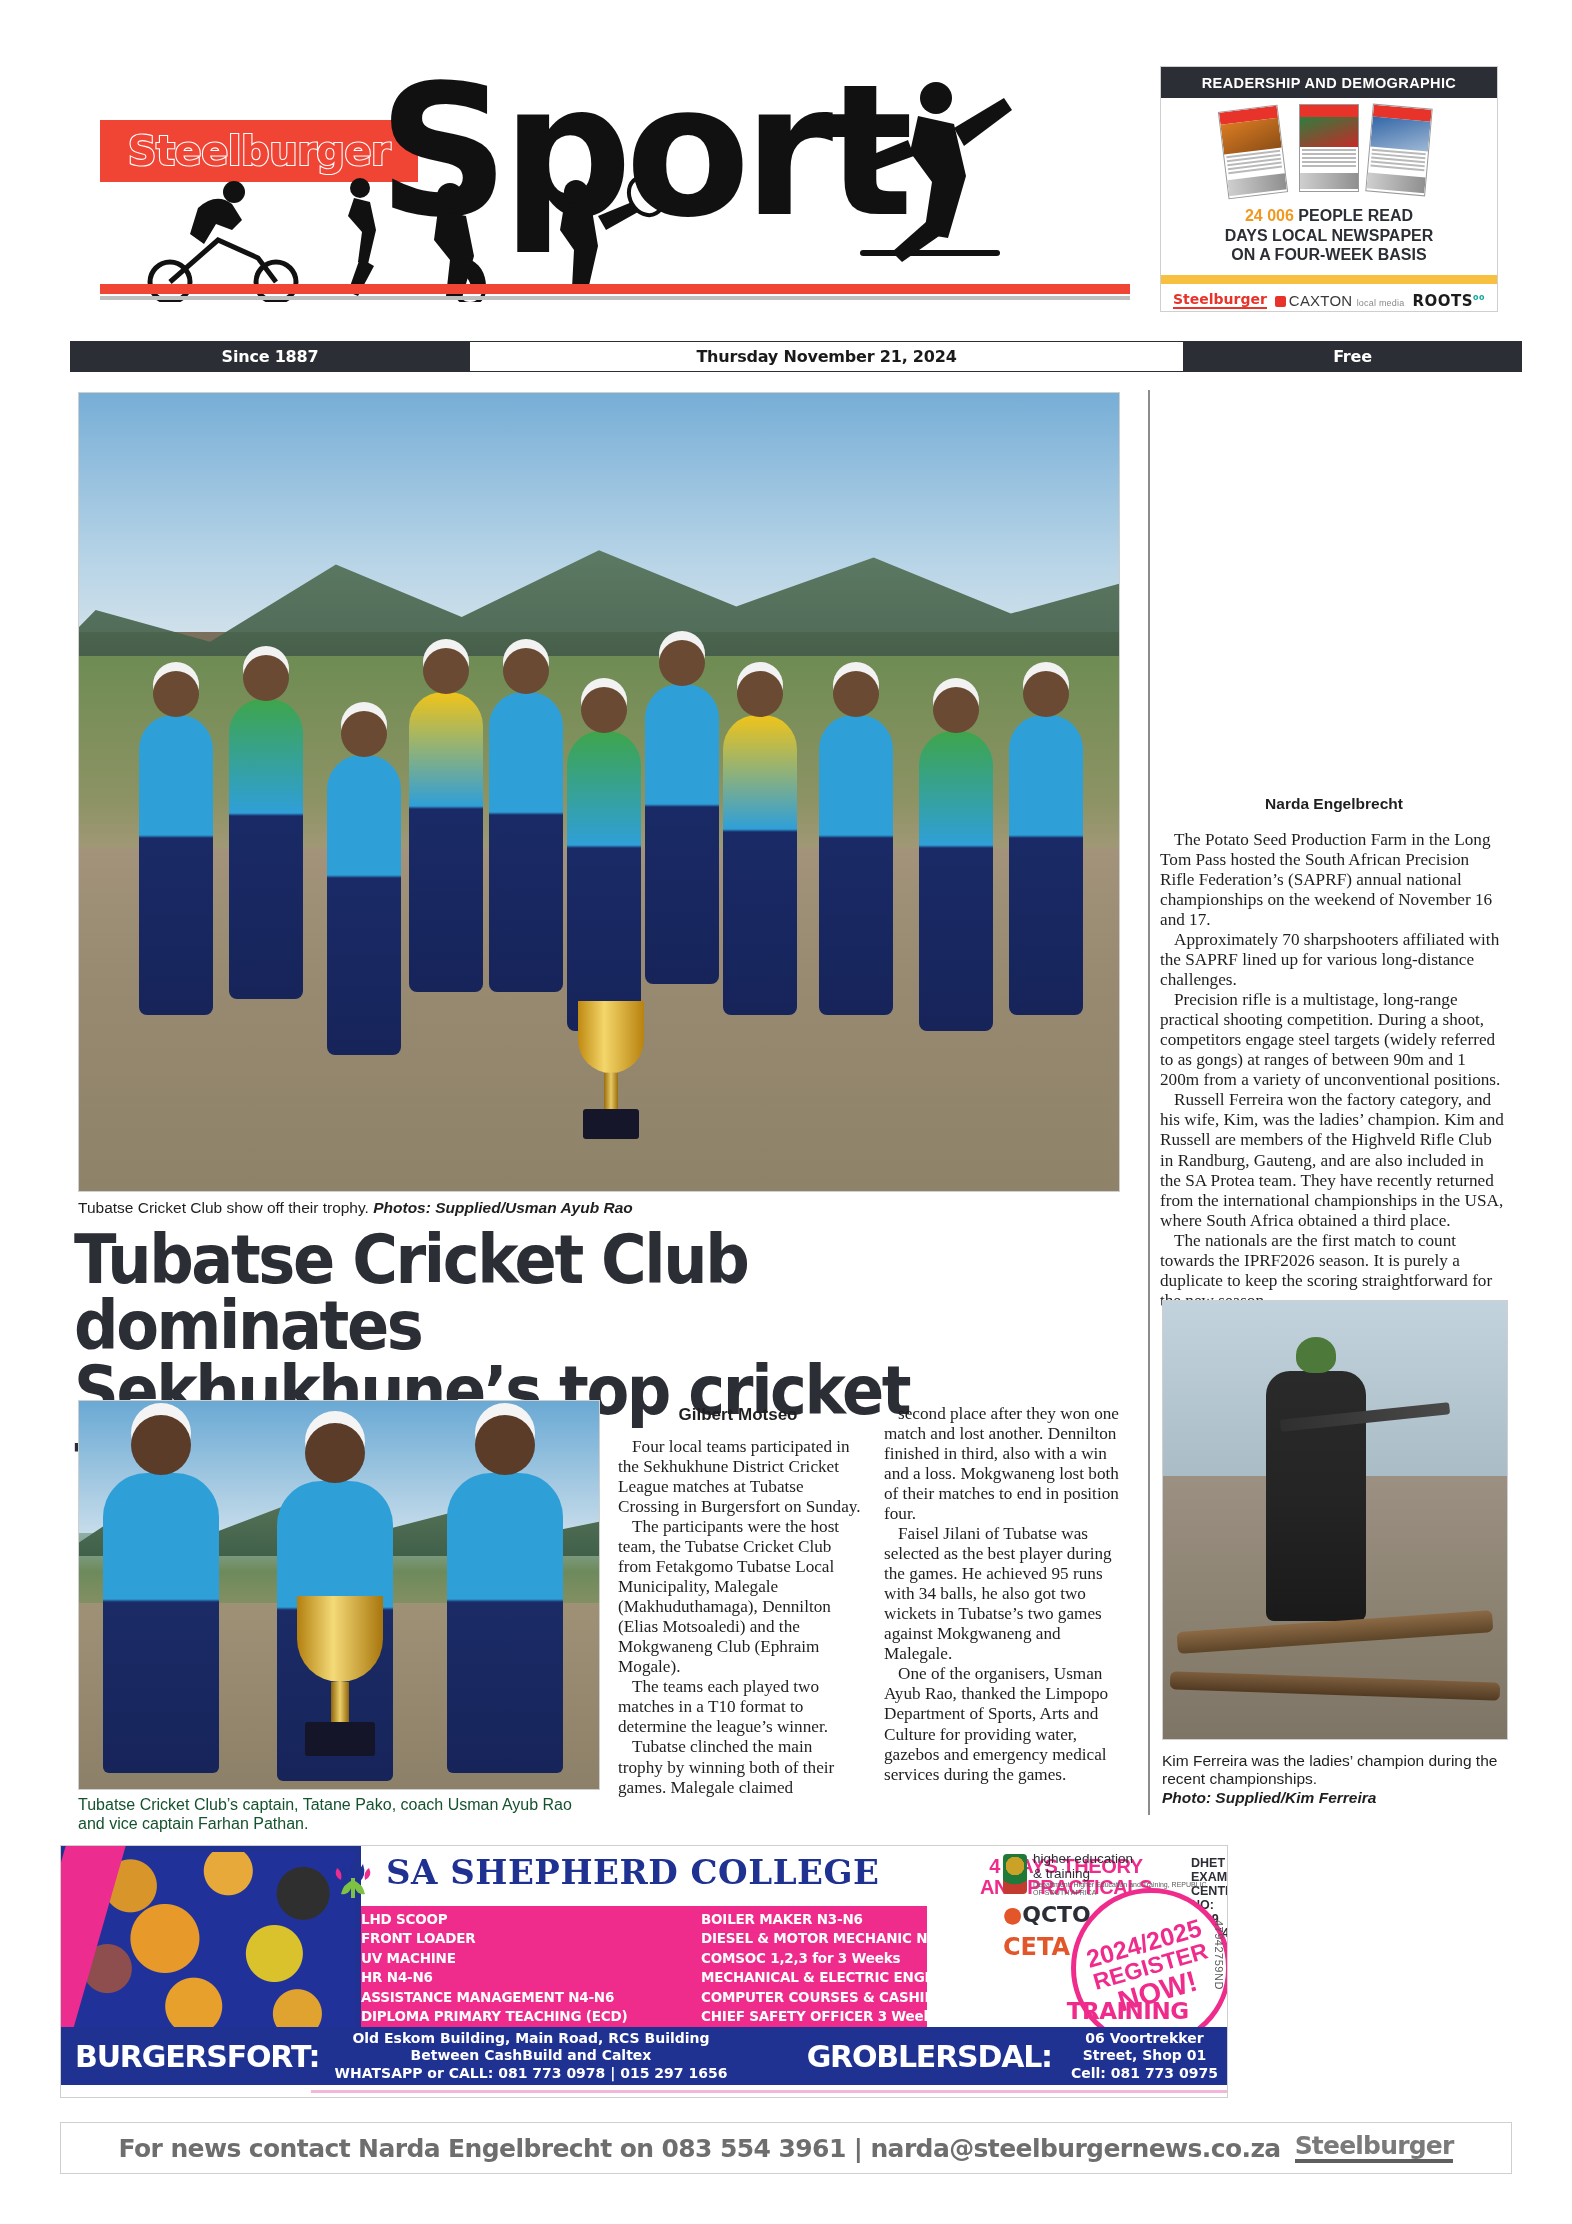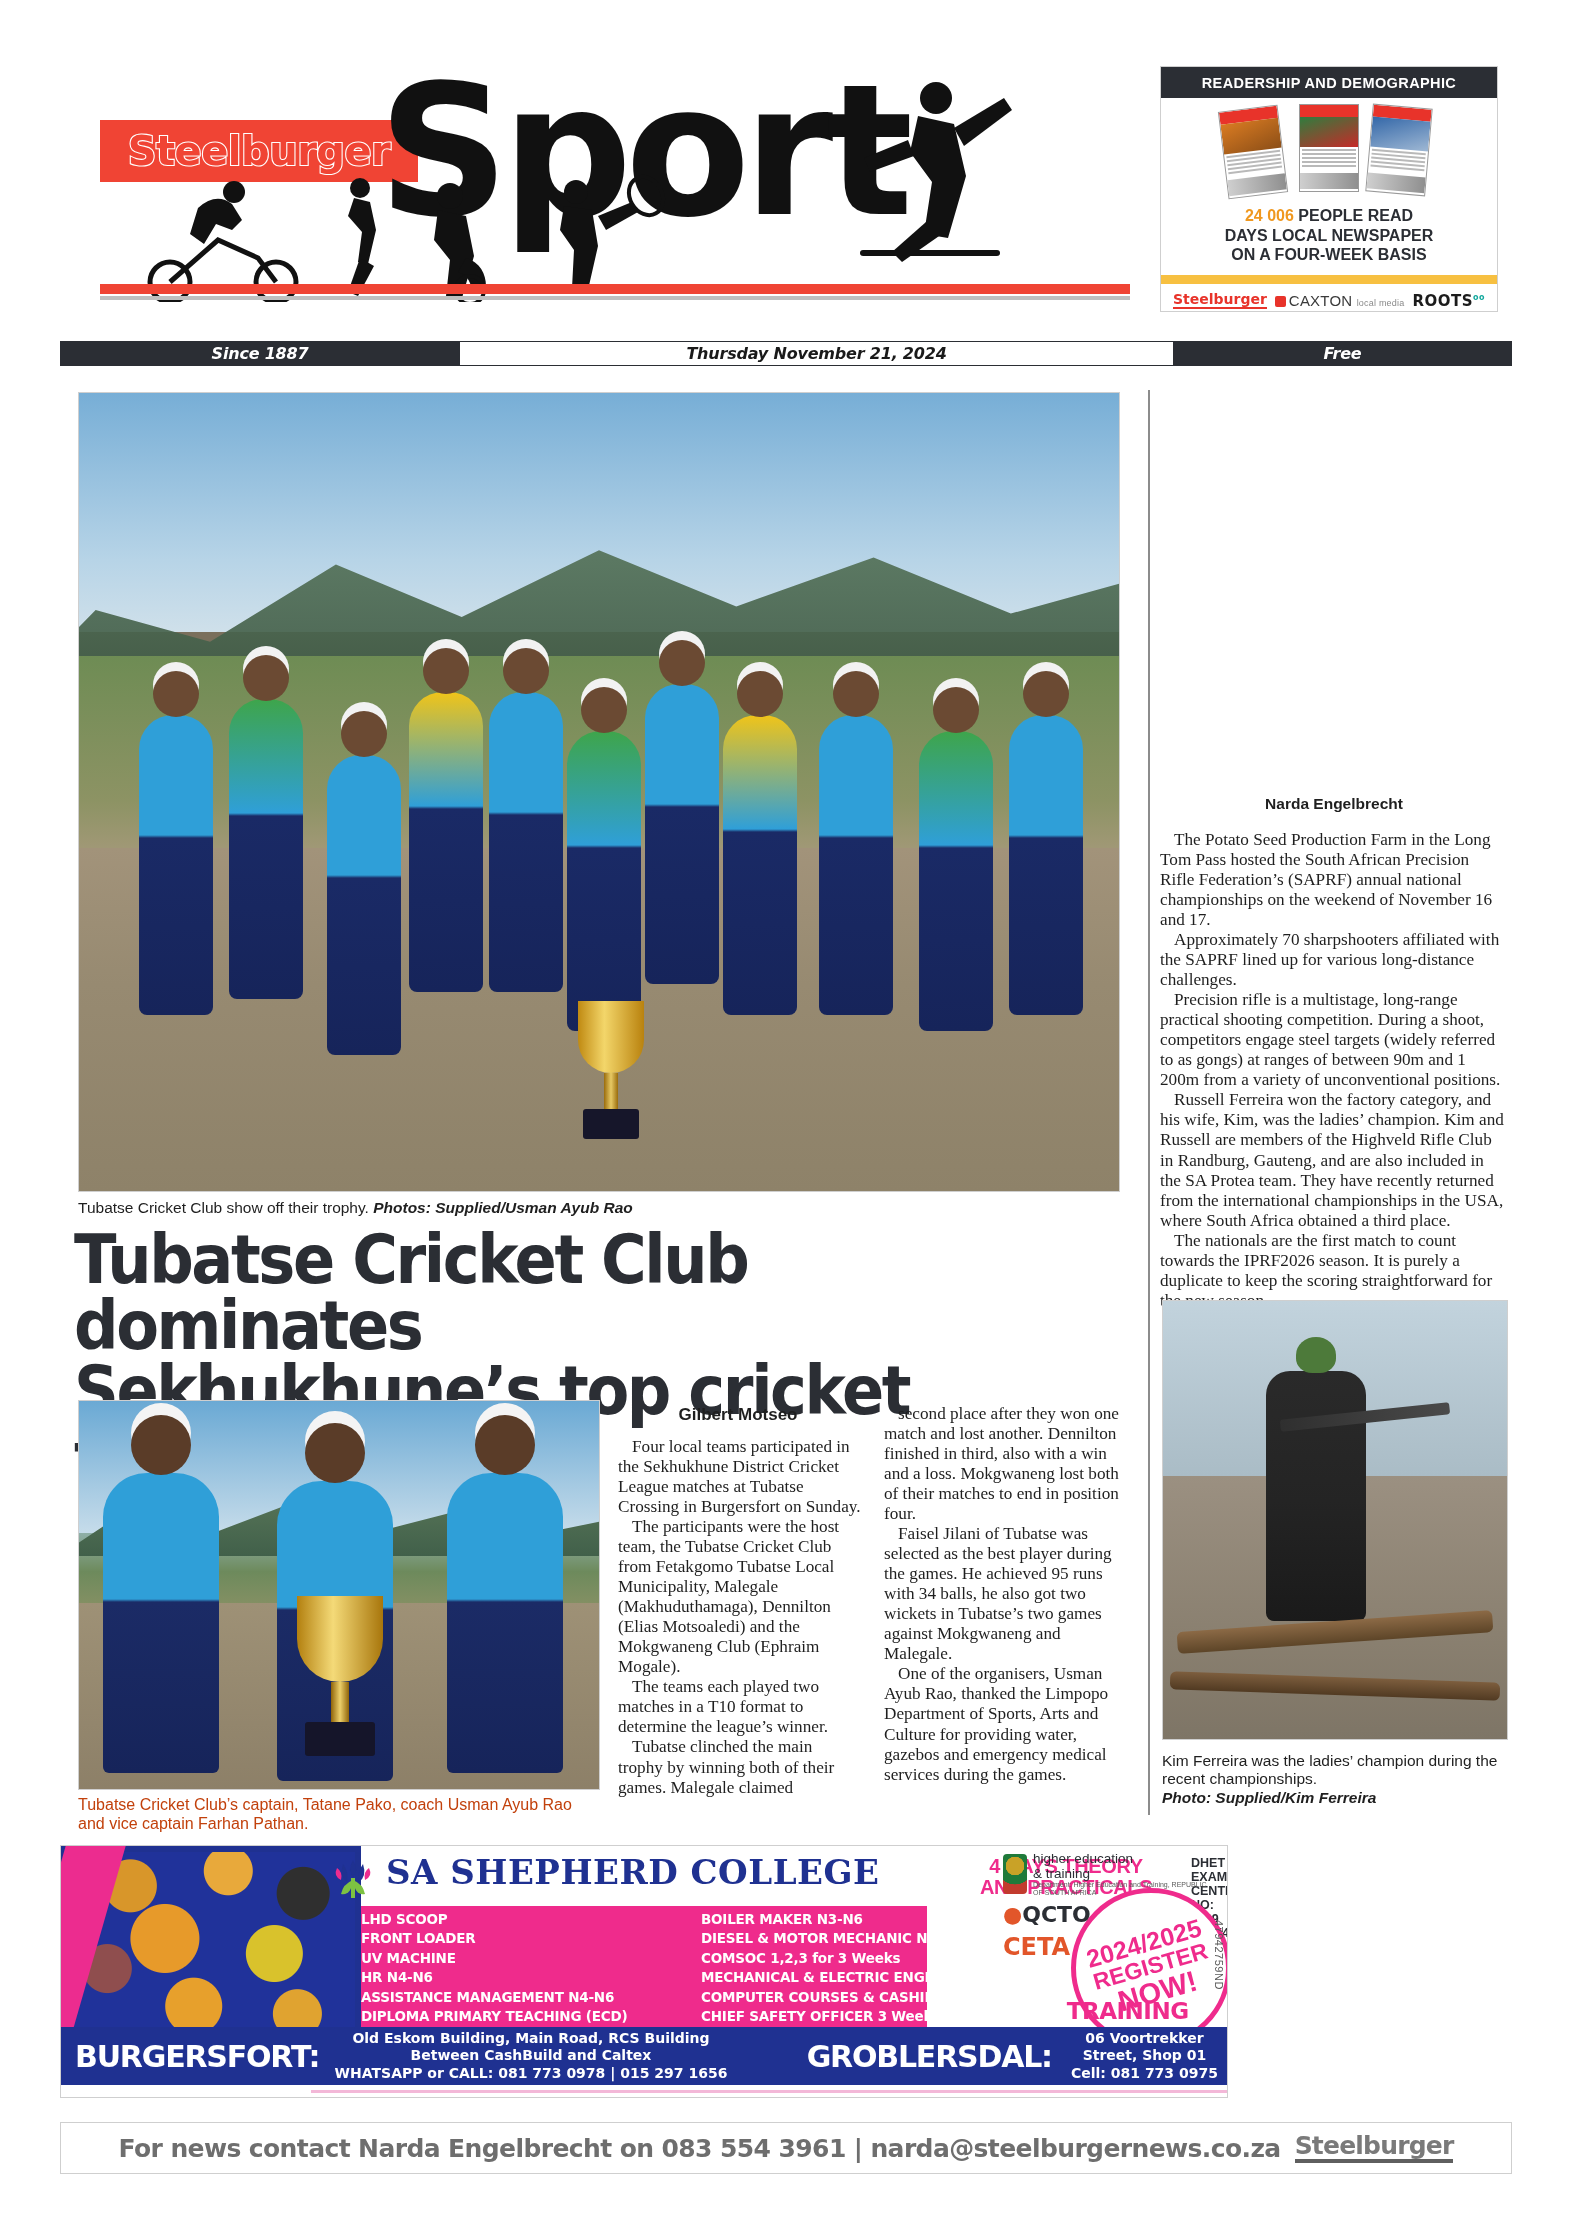--- a/index.html
+++ b/index.html
@@ -81,21 +81,21 @@
     color: #e8332a; border-bottom: 2px solid #e8332a; line-height: 1.1;
   }
   .rl-caxton { font-size: 15px; color: #5c5c5c; letter-spacing: 0.2px; }
   .rl-caxton b { font-weight: 400; color: #3b3b3b; }
   .rl-caxton .sq { display:inline-block; width:11px;height:11px;background:#e8332a;margin-right:3px;vertical-align:-1px;border-radius:2px;}
   .rl-caxton .lm { font-size: 9px; color: #8a8a8a; }
   .rl-roots { font-family:"DejaVu Sans",sans-serif; font-weight: 900; font-size: 15px; color: #1b1b1b; letter-spacing: 0.5px; }
   .rl-roots sup { color: #12a89d; font-size: 8px; }
 
   
-  .datebar { position: absolute; left: 60px; top: 341px; width: 1452px; height: 25px; display: flex; font-style: italic; }
+  .datebar { position: absolute; left: 70px; top: 341px; width: 1452px; height: 31px; display: flex; }
   .datebar .seg { background: #2b2e34; color: #fff; display: flex; align-items: center; justify-content: center;
     font-family: "DejaVu Sans", sans-serif; font-weight: 700; font-size: 16px; letter-spacing: -0.2px; }
   .datebar .seg-since { width: 400px; }
   .datebar .seg-date { width: 713px; background: #fff; color: #1a1a1a; border-top:1px solid #2b2e34; border-bottom:1px solid #2b2e34;}
   .datebar .seg-free { flex: 1; }
 
   
   .main-photo {
     position: absolute; left: 78px; top: 392px; width: 1042px; height: 800px;
     background:
@@ -164,21 +164,21 @@
     background: linear-gradient(180deg,#2f9fd8 0%,#2f9fd8 42%,#1b2b66 43%,#16245a 100%);
     border-radius: 44px 44px 6px 6px;
   }
   .lower-photo .fig::before{content:"";position:absolute;left:50%;top:-58px;transform:translateX(-50%);
     width:60px;height:60px;border-radius:50%;background:#5a3c28;box-shadow:0 -12px 0 0 #f4f4f4;}
   .lower-photo .lp-trophy{position:absolute;left:42%;bottom:6%;width:86px;height:170px;}
   .lower-photo .lp-trophy .cup{width:86px;height:86px;background:linear-gradient(90deg,#b3800f,#f4da78 42%,#a8760c);border-radius:0 0 43px 43px;}
   .lower-photo .lp-trophy .stem{width:18px;height:40px;background:linear-gradient(90deg,#8f6409,#ecd06b,#8f6409);margin:0 auto;}
   .lower-photo .lp-trophy .base{width:70px;height:34px;background:#15152a;margin:0 auto;border-radius:3px;}
 
-  .cap-lower { position: absolute; left: 78px; top: 1795px; width: 500px; font-size: 16px; line-height: 1.2; color: #c2410c; }
+  .cap-lower { position: absolute; left: 78px; top: 1795px; width: 500px; font-size: 16px; line-height: 1.2; color: #14532d; }
 
   .art-byline {
     position: absolute; left: 618px; top: 1405px; width: 240px;
     text-align: center; font-weight: 700; font-size: 17px; color: #1f1f1f;
   }
   .art-col {
     position: absolute; font-family: "Liberation Serif", serif;
     font-size: 17.2px; line-height: 1.165; color: #1f1f1f; text-align: left;
   }
   .art-col p { margin: 0; text-indent: 14px; }

